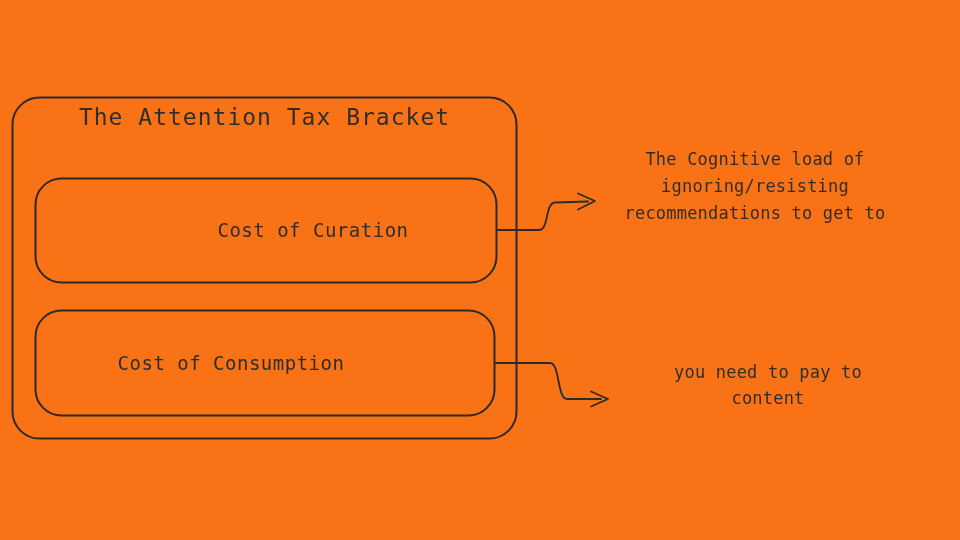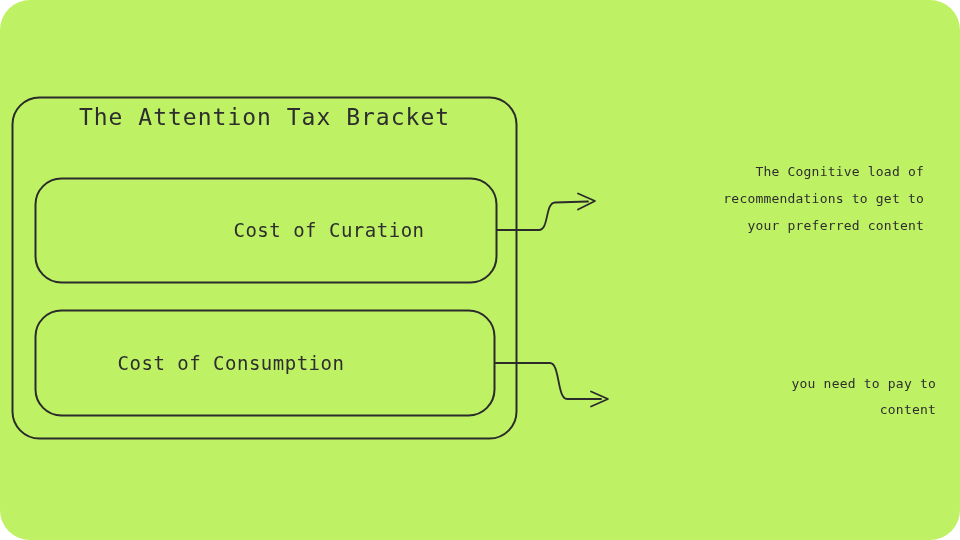--- a/index.html
+++ b/index.html
@@ -4,25 +4,24 @@
 <style>
   html, body {
     margin: 0;
     padding: 0;
     background: #ffffff;
   }
   .stage {
     position: relative;
     width: 960px;
     height: 540px;
-    background: #bef264;
+    background: #f97316;
     overflow: hidden;
     font-family: "DejaVu Sans Mono", monospace;
     color: #2e2e2e;
-    border-radius: 30px;
   }
   .stage svg {
     position: absolute;
     left: 0;
     top: 0;
   }
   .title {
     position: absolute;
     left: 12px;
     top: 103px;
@@ -35,35 +34,34 @@
   }
   .boxlabel {
     position: absolute;
     text-align: center;
     font-size: 19px;
     line-height: 24px;
     letter-spacing: 0.5px;
     white-space: nowrap;
   }
   .boxlabel.curation {
-    left: 51px;
+    left: 35px;
     top: 218px;
     width: 556px;
   }
   .boxlabel.consumption {
     left: 35px;
     top: 351px;
     width: 392px;
   }
   .annotation {
     position: absolute;
-    text-align: right;
-    font-size: 13px;
+    text-align: center;
+    font-size: 17px;
     letter-spacing: 0.2px;
-    margin-top: 12px;
   }
   .annotation .line {
     white-space: nowrap;
   }
   .annotation.curation {
     left: 586px;
     top: 146px;
     width: 338px;
     line-height: 27px;
   }
@@ -97,22 +95,22 @@
   </svg>
 
   <div class="title">The Attention Tax Bracket</div>
 
   <div class="boxlabel curation">Cost of Curation</div>
 
   <div class="boxlabel consumption">Cost of Consumption</div>
 
   <div class="annotation curation">
     <div class="line">The Cognitive load of</div>
+    <div class="line">ignoring/resisting</div>
     <div class="line">recommendations to get to</div>
-    <div class="line">your preferred content</div>
   </div>
 
   <div class="annotation consumption">
     <div class="line">you need to pay to</div>
     <div class="line">content</div>
   </div>
 
 </div>
 
 </body></html>

